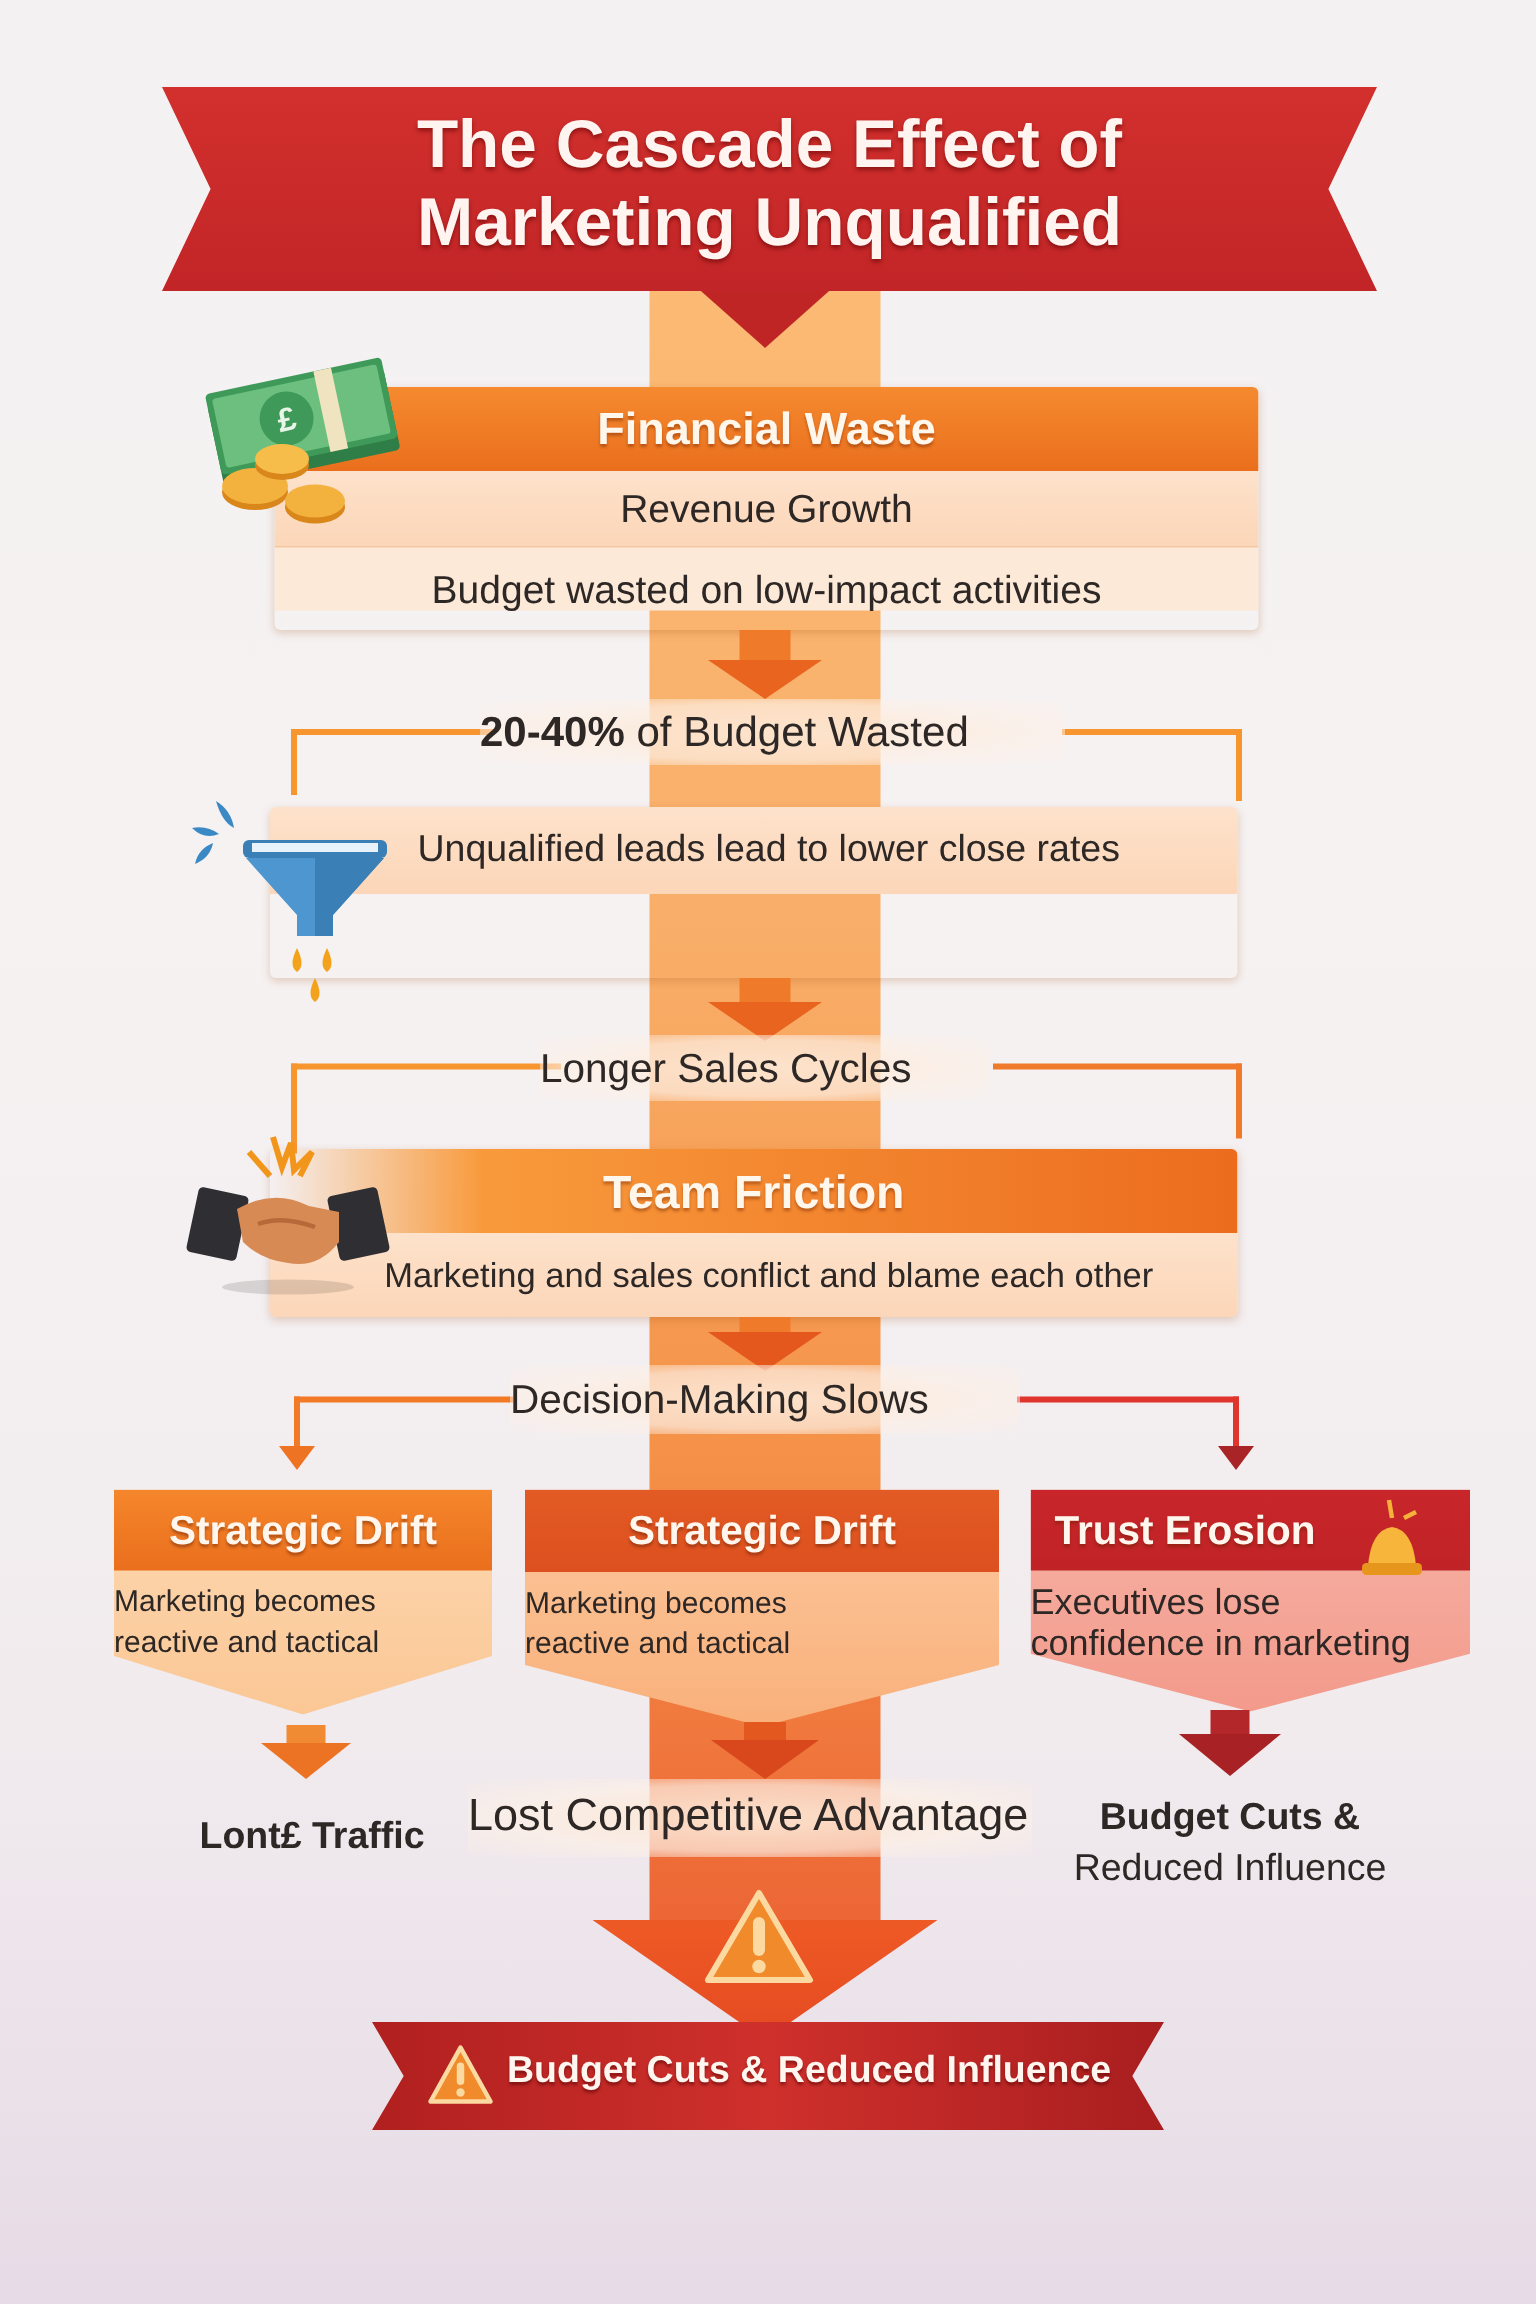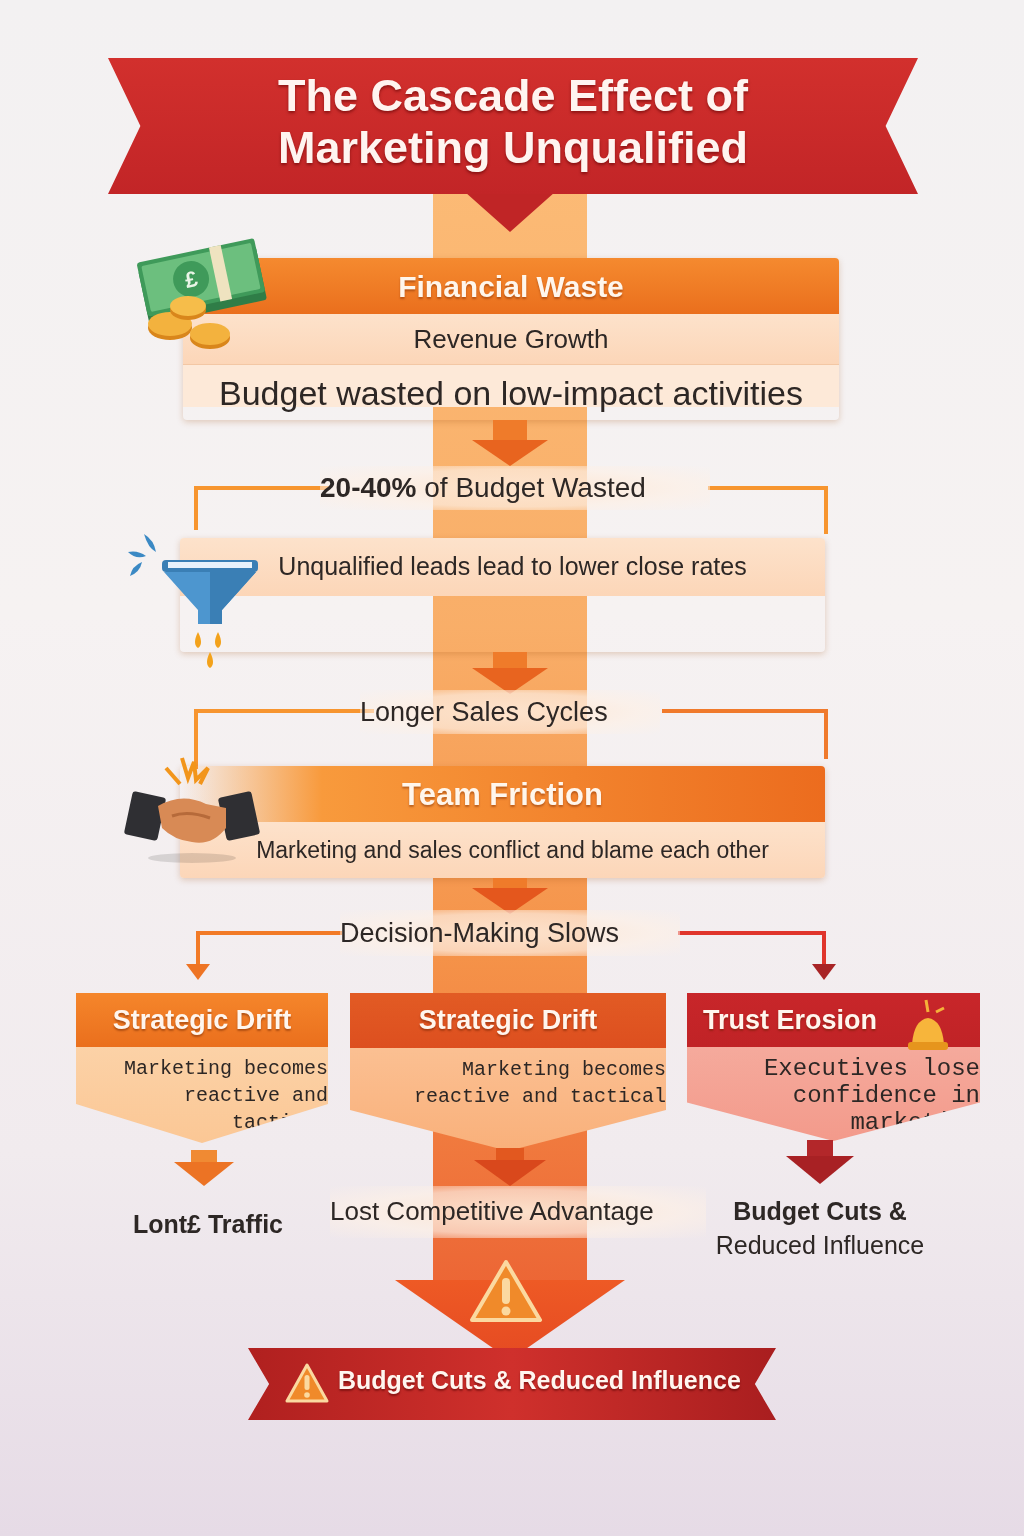--- a/index.html
+++ b/index.html
@@ -61,21 +61,21 @@
   .down-arrow .shaft { position: absolute; left: 50%; transform: translateX(-50%); top: 0; }
   .down-arrow .head { position: absolute; left: 0; bottom: 0; width: 100%; clip-path: polygon(0 0, 100% 0, 50% 100%); }
 
   
   .branch {
     position: absolute; width: 252px; height: 150px;
     clip-path: polygon(0 0, 100% 0, 100% 74%, 50% 100%, 0 74%);
     filter: drop-shadow(0 2px 3px rgba(0,0,0,0.2));
   }
   .branch-head { height: 54px; line-height: 54px; text-align: center; color: #fff6ee; font-weight: bold; font-size: 27px; text-shadow: 0 2px 2px rgba(100,30,0,0.45); }
-  .branch-body { text-align: right; font-size: 20px; line-height: 27px; padding-top: 8px; color: #2d2725; height: 96px; font-family: Liberation Mono, monospace; }
+  .branch-body { text-align: left; font-size: 20px; line-height: 27px; padding-top: 8px; color: #2d2725; height: 96px; }
 
   .outcome { position: absolute; text-align: center; color: #2d2725; font-size: 25px; }
 
   
   .big-arrow-head {
     position: absolute; left: 395px; top: 1280px; width: 230px; height: 80px;
     background: linear-gradient(180deg, #ee5a25, #e54a22);
     clip-path: polygon(0 0, 100% 0, 50% 100%);
   }
   .bottom-banner {
@@ -94,21 +94,21 @@
 <div class="title-tail"></div>
 <div class="title-banner"></div>
 <div class="title-text">
   <div>The Cascade Effect of</div>
   <div>Marketing Unqualified</div>
 </div>
 
 <div class="card" style="left:183px; top:258px; width:656px; height:162px;">
   <div class="card-head" style="height:56px; line-height:58px; font-size:30px;">Financial Waste</div>
   <div class="card-row" style="height:50px; line-height:50px; font-size:26px;">Revenue Growth</div>
-  <div class="card-row" style="height:43px; line-height:56px; font-size:34px;">Budget wasted on low-impact activities</div>
+  <div class="card-row" style="height:43px; line-height:56px; font-size:26px;">Budget wasted on low-impact activities</div>
 </div>
 
 <div class="abs" style="left:130px; top:228px; width:150px; height:130px;">
   <svg width="150" height="130" viewBox="0 0 150 130">
     <g transform="rotate(-12 70 45)">
       <rect x="10" y="30" width="120" height="55" rx="3" fill="#2f7d47"></rect>
       <rect x="10" y="22" width="120" height="55" rx="3" fill="#3f9a5a"></rect>
       <rect x="14" y="26" width="112" height="47" rx="2" fill="#6cbf7e"></rect>
       <circle cx="60" cy="49" r="18" fill="#3f9a5a"></circle>
       <text x="60" y="57" text-anchor="middle" font-size="22" font-weight="bold" fill="#e9f5e7" font-family="Liberation Sans, sans-serif">£</text>
@@ -207,21 +207,21 @@
   <div class="branch-head" style="background:linear-gradient(180deg,#e25b24,#dd4f1f); height:55px; line-height:55px;">Strategic Drift</div>
   <div class="branch-body">
     <div>Marketing becomes</div>
     <div>reactive and tactical</div>
   </div>
 </div>
 <div class="down-arrow" style="left:474px; top:1148px; width:72px; height:38px;">
   <div class="shaft" style="width:28px; height:14px; background:#e2581f;"></div>
   <div class="head" style="height:26px; background:#d9481c;"></div>
 </div>
-<div class="conn-label" style="left:330px; top:1186px; width:376px; height:52px; line-height:50px; font-size:26px;">Lost Competitive Advantage</div>
+<div class="conn-label" style="left:312px; top:1186px; width:376px; height:52px; line-height:50px; font-size:30px;">Lost Competitive Advantage</div>
 
 <div class="branch" style="left:687px; top:993px; width:293px; height:148px; background:linear-gradient(180deg,#f6b3a6,#f39a8b);">
   <div class="branch-head" style="background:linear-gradient(180deg,#c8262a,#c02326); text-align:left; padding-left:16px;">
     <span>Trust Erosion</span>
   </div>
   <div class="branch-body" style="font-size:24px;">
     <div>Executives lose</div>
     <div>confidence in marketing</div>
   </div>
 </div>

